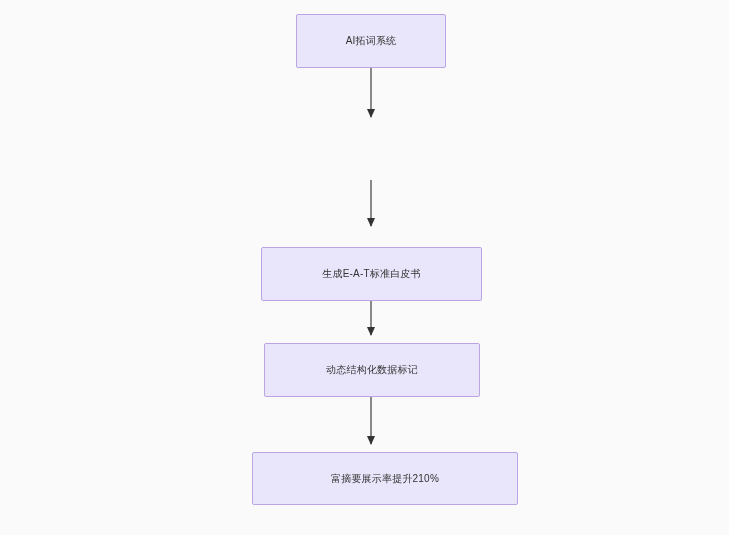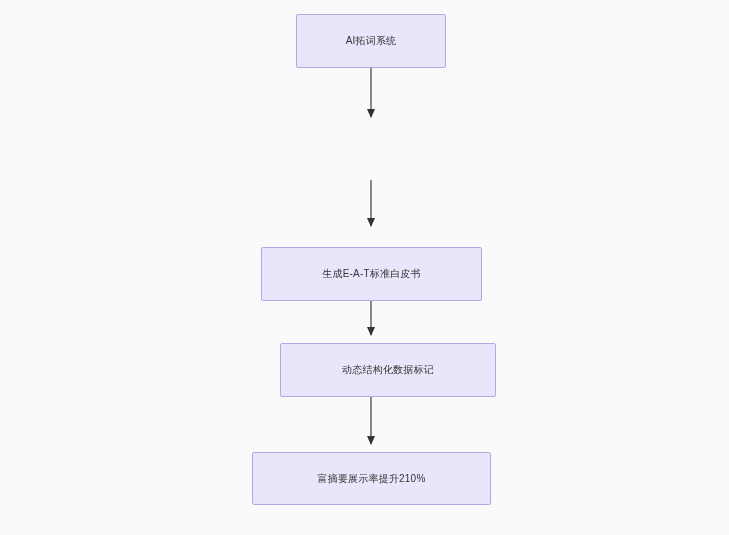--- a/index.html
+++ b/index.html
@@ -42,22 +42,22 @@
     letter-spacing: 0.2px;
     white-space: nowrap;
   }
   .node-label {
     display: block;
   }
   
   #node-0 { left: 296px; top: 14px;  width: 150px; height: 54px; }
   #node-1 { left: 276px; top: 125px; width: 190px; height: 55px; }
   #node-2 { left: 261px; top: 231px; width: 221px; height: 54px; margin-top: 16px; }
-  #node-3 { left: 264px; top: 343px; width: 216px; height: 54px; margin-left: 16px; }
-  #node-4 { left: 252px; top: 452px; width: 239px; height: 53px; }
+  #node-3 { left: 264px; top: 343px; width: 216px; height: 54px; }
+  #node-4 { left: 252px; top: 452px; width: 266px; height: 53px; }
 </style>
 </head>
 <body>
 
 <div id="flow-canvas">
 
   <svg class="edge-layer" viewBox="0 0 729 535" width="729" height="535" xmlns="http://www.w3.org/2000/svg">
     <defs>
       <marker id="arrowhead" markerWidth="9" markerHeight="8" refX="8" refY="4" orient="auto" markerUnits="userSpaceOnUse">
         <path d="M 0 0 L 9 4 L 0 8 z" fill="#333333"></path>

